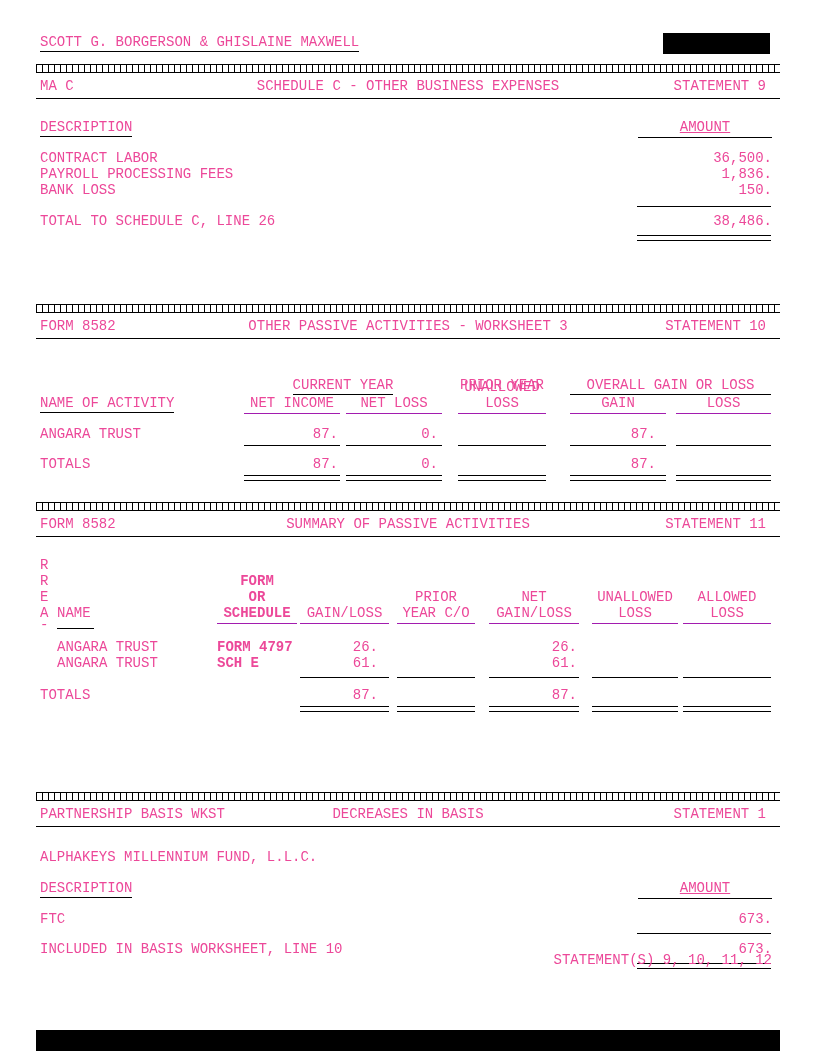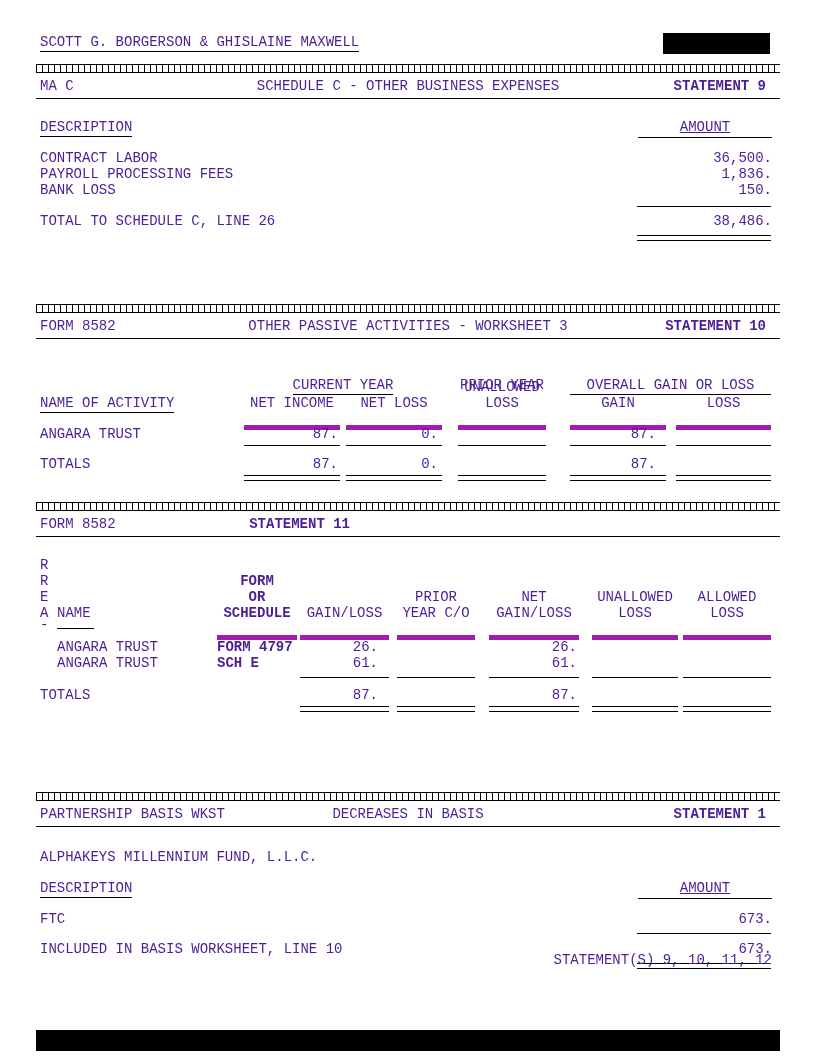--- a/index.html
+++ b/index.html
@@ -1,42 +1,42 @@
 <!DOCTYPE html>
 <html><head>
 <meta charset="utf-8">
 <style>
   * { box-sizing: border-box; margin: 0; padding: 0; }
   html, body { background: #ffffff; }
   .page {
     position: relative; width: 816px; height: 1056px; background: #fff;
-    color: #4c1d95; font-family: "Liberation Mono", "DejaVu Sans Mono", monospace;
+    color: #ec4899; font-family: "Liberation Mono", "DejaVu Sans Mono", monospace;
     font-size: 14px; line-height: 16px; overflow: hidden;
   }
   .content { position: absolute; left: 40px; top: 0; width: 732px; height: 100%; }
   .r  { position: absolute; left: 0; width: 732px; display: flex; align-items: baseline; white-space: nowrap; }
   .rl { position: absolute; left: 0; width: 732px; display: flex; }
   .jend { justify-content: flex-end; }
 
   .sep {
     position: absolute; left: -4px; width: 744px; height: 9px;
     border-top: 1.5px solid #000; border-bottom: 1.5px solid #000;
     background-image: repeating-linear-gradient(90deg, #000 0 1px, transparent 1px 6px);
   }
   .shead {
     position: absolute; left: -4px; width: 744px; display: flex;
     padding: 1px 4px 4px 4px; border-bottom: 1px solid #000; white-space: nowrap;
   }
   .sh-left  { width: 160px; flex-shrink: 0; }
   .sh-mid   { flex: 1; text-align: center; }
-  .sh-right { width: 160px; flex-shrink: 0; text-align: right; padding-right: 10px; font-weight: bold; }
+  .sh-right { width: 160px; flex-shrink: 0; text-align: right; padding-right: 10px; }
 
   .tul  { border-bottom: 1px solid #000; padding-bottom: 1px; }
   .bul  { border-bottom: 1px solid #000; padding-bottom: 1px; }
-  .culb { border-bottom: 5px solid #a21caf; padding-bottom: 14px; }
+  .culb { border-bottom: 1px solid #a21caf; padding-bottom: 2px; }
   .lt   { border-top: 1px solid #000; height: 1px; }
   .dd   { height: 6px; border-top: 1.5px solid #000; border-bottom: 1.5px solid #000; }
   .ddb  { display: block; width: 100%; }
   .absl { position: absolute; }
   .ctr  { text-align: center; }
   .num  { text-align: right; }
   .pr2  { padding-right: 2px; } .pr4 { padding-right: 4px; }
   .pr10 { padding-right: 10px; } .pr11 { padding-right: 11px; }
 
   .desc { flex: 1; }
@@ -187,20 +187,21 @@
         </span>
       <span class="c5">
           <span class="dd ddb"></span>
         </span>
     </div>
 
     <div class="sep" style="top:502px"></div>
 
     <div class="shead" style="top:515px">
       <span class="sh-left">FORM 8582</span>
+      <span class="sh-mid">SUMMARY OF PASSIVE ACTIVITIES</span>
       <span class="sh-right">STATEMENT 11</span>
     </div>
 
     <div class="r" style="top:557px">
       <span class="p0">R</span>
     </div>
     <div class="r" style="top:573px">
       <span class="p0">R</span>
       <span class="p1"></span>
       <span class="p2 ctr">FORM</span>

